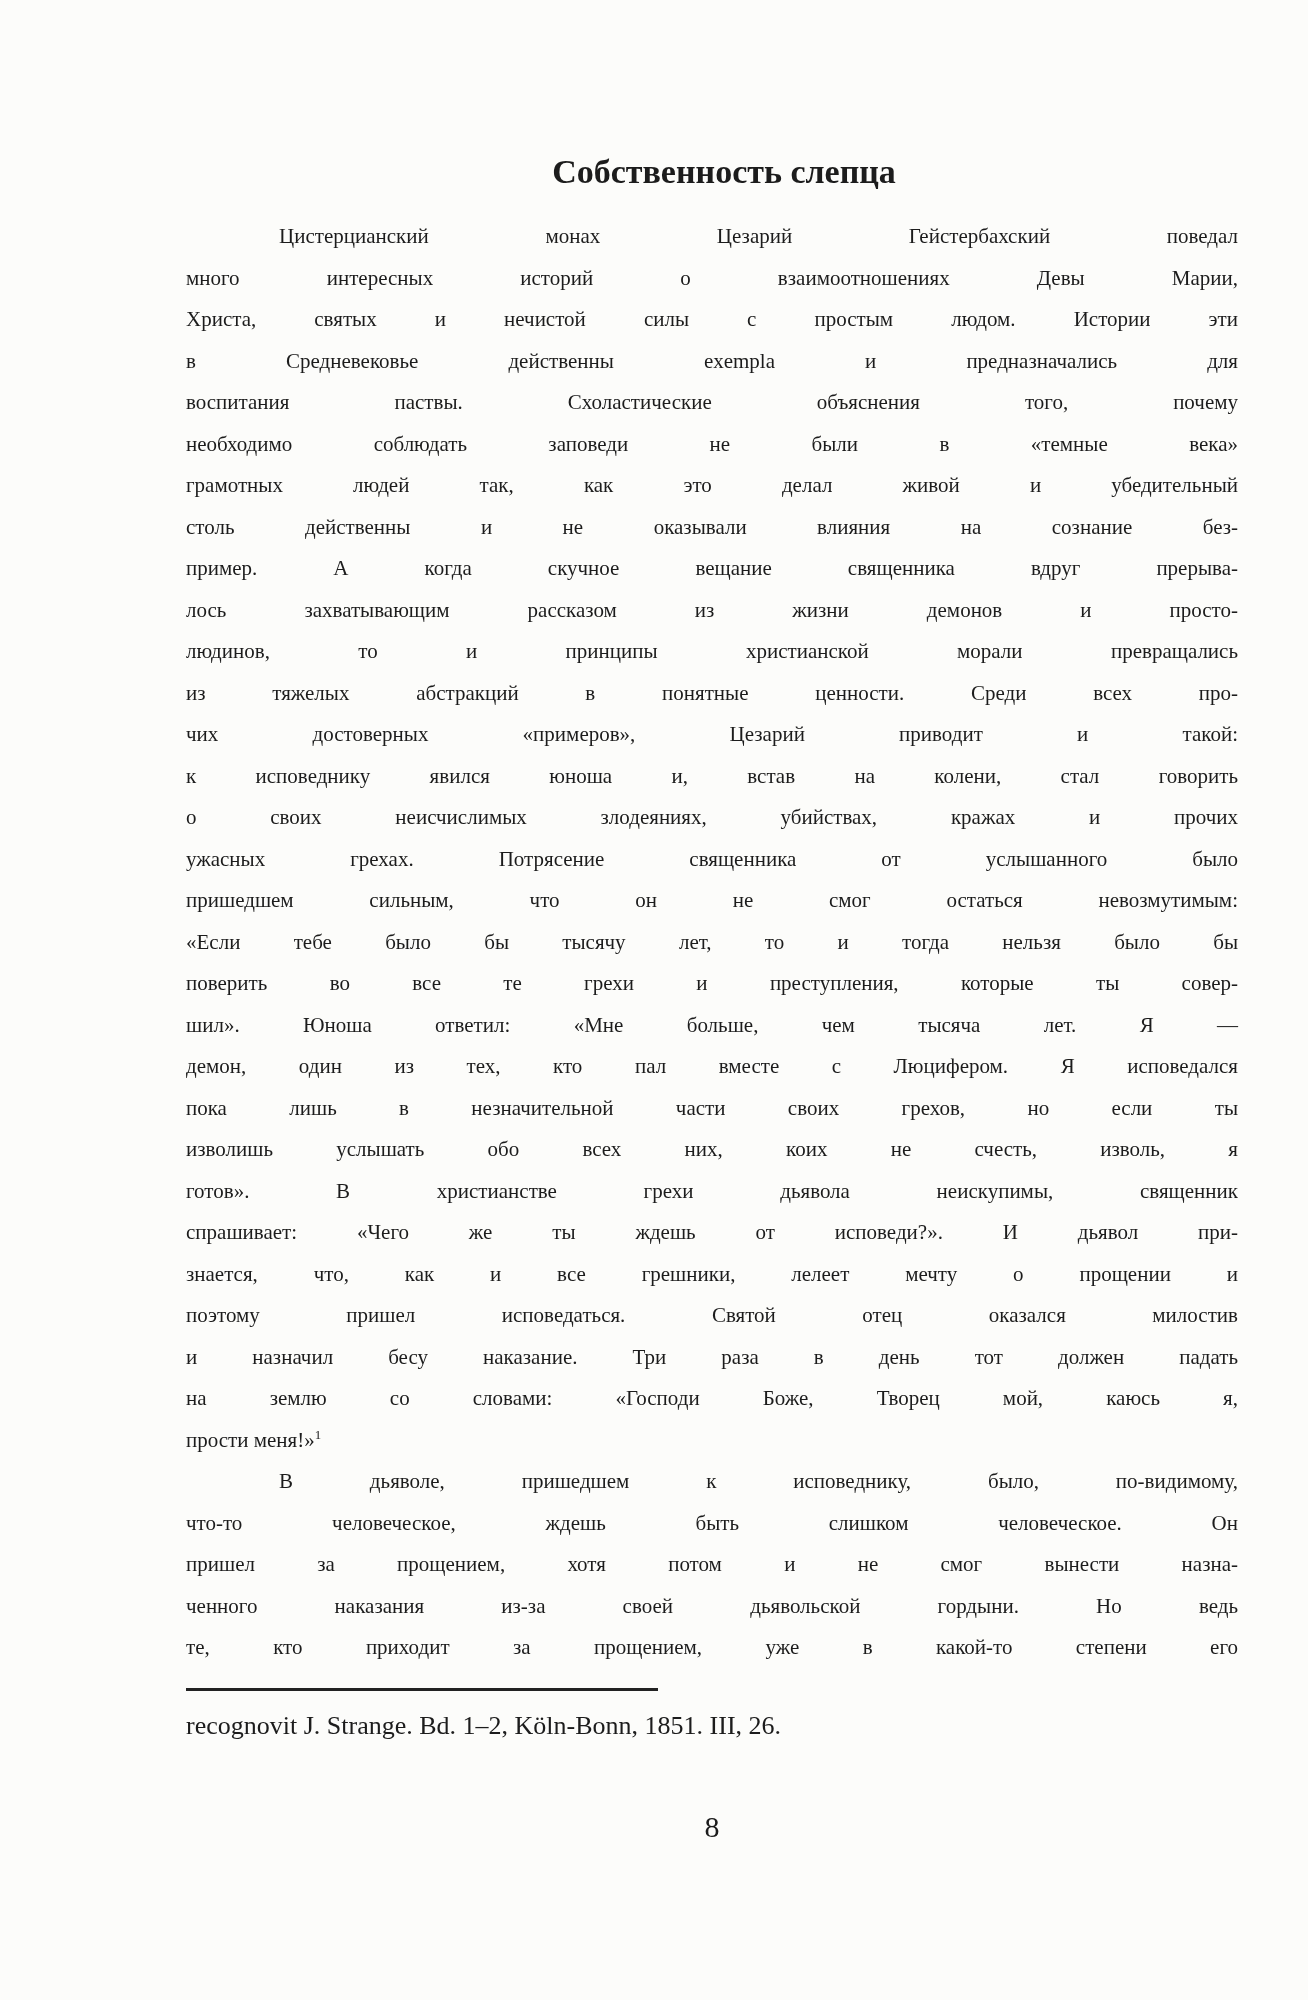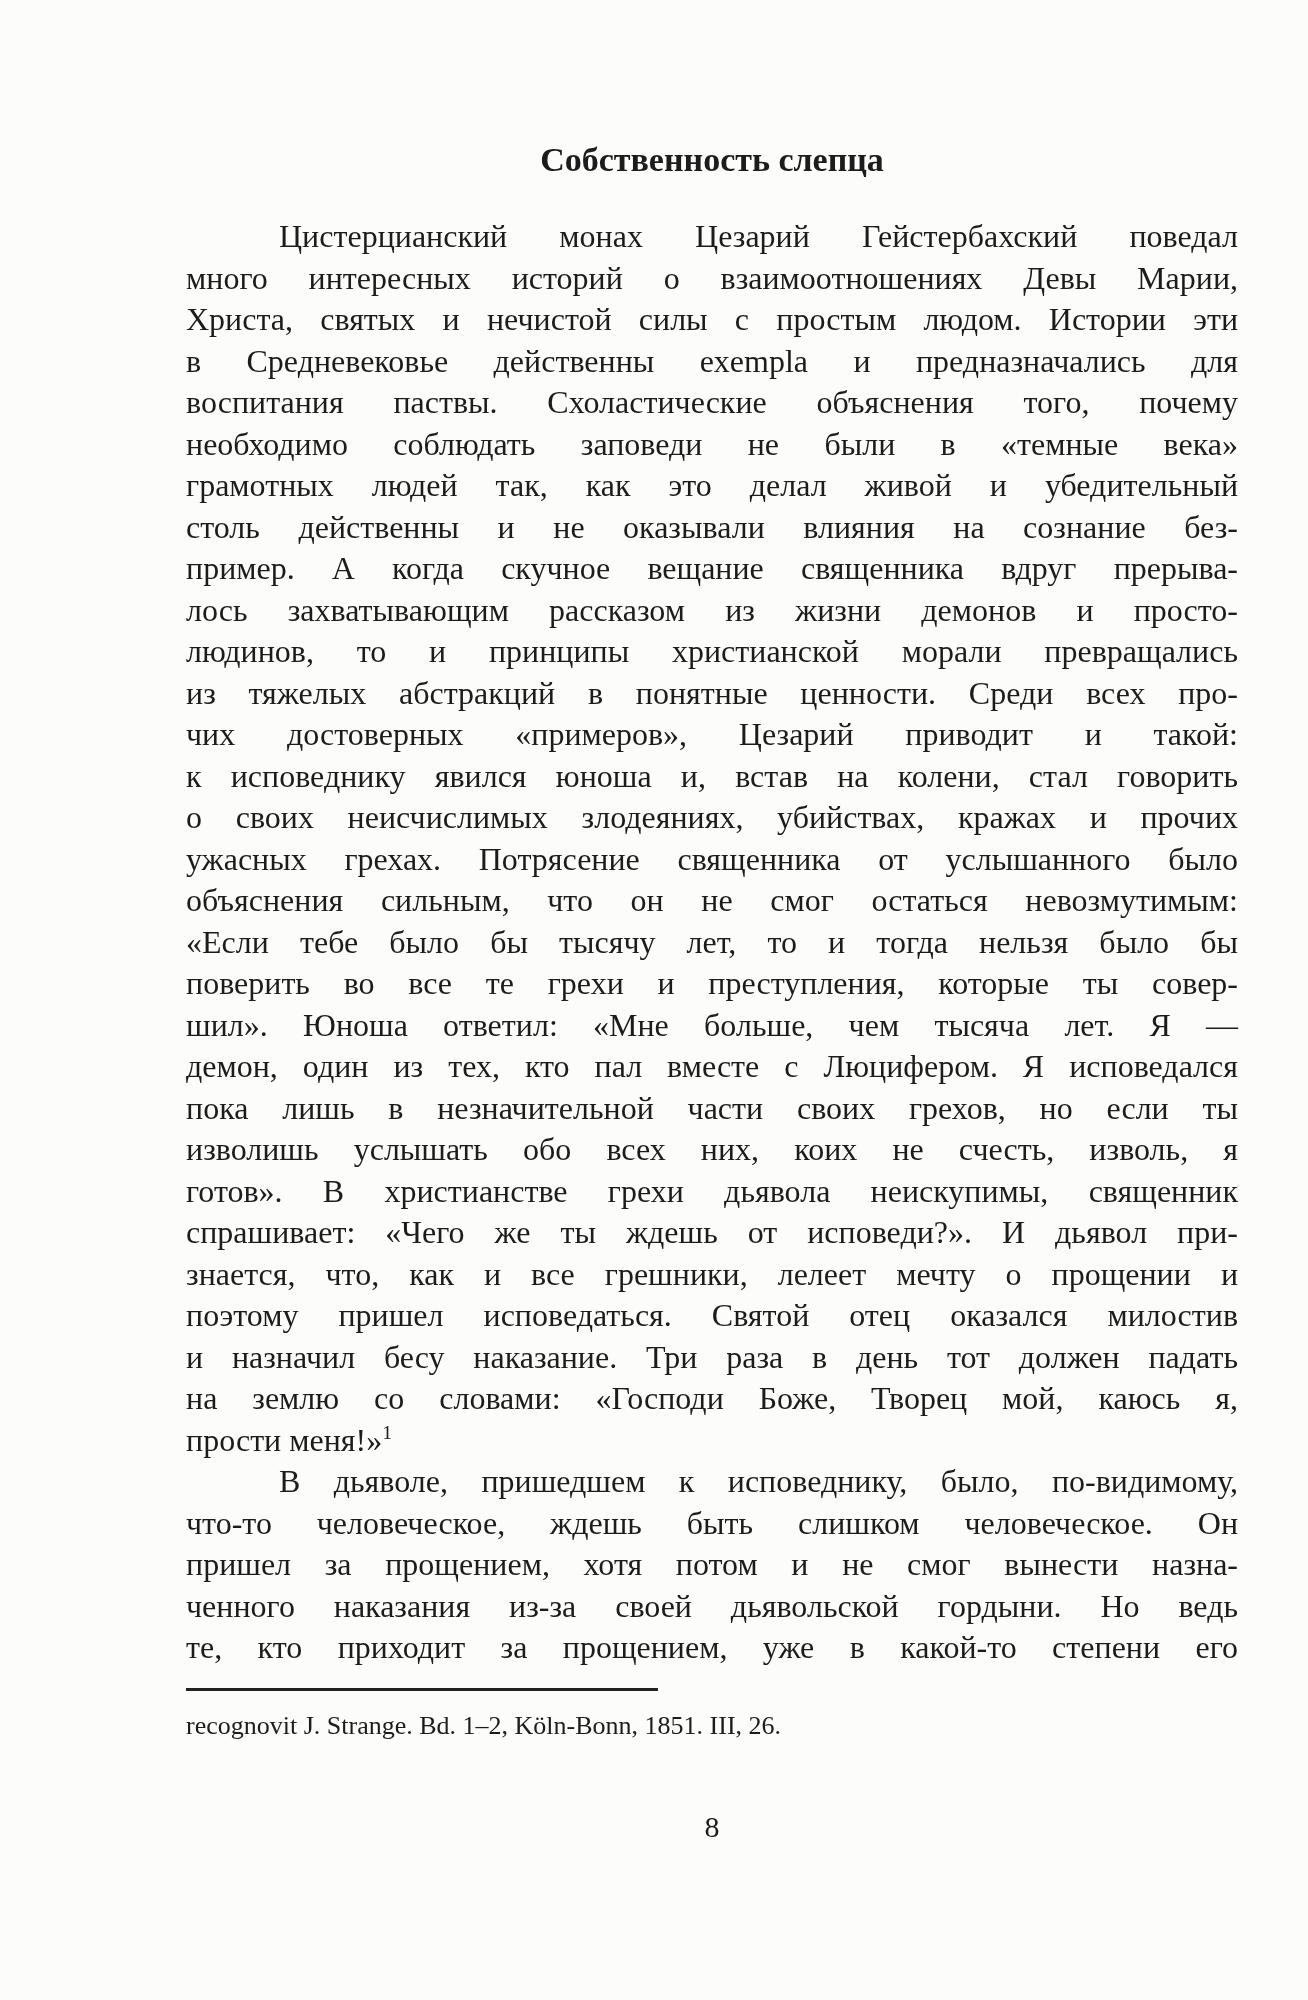--- a/index.html
+++ b/index.html
@@ -10,32 +10,32 @@
     background: #fcfcfa;
     color: #1c1c1c;
     font-family: "Liberation Serif", "DejaVu Serif", serif;
     overflow: hidden;
   }
   .title {
     position: absolute;
     top: 140px;
     left: 186px;
     width: 1052px;
-    margin: 0;
+    margin: 12px;
     text-align: center;
     font-size: 34px;
     font-weight: bold;
     line-height: 40px;
   }
   .body-text {
     position: absolute;
     top: 216px;
     left: 186px;
     width: 1052px;
-    font-size: 32px;
+    font-size: 21px;
   }
   .line {
     line-height: 41.5px;
     height: 41.5px;
     text-align: justify;
     text-align-last: justify;
     white-space: nowrap; 
   }
   .line.just { white-space: normal; }
   .line.indent { padding-left: 93px; }
@@ -99,21 +99,21 @@
     <div class="line just">грамотных людей так, как это делал живой и убедительный</div>
     <div class="line just">столь действенны и не оказывали влияния на сознание без-</div>
     <div class="line just">пример. А когда скучное вещание священника вдруг прерыва-</div>
     <div class="line just">лось захватывающим рассказом из жизни демонов и просто-</div>
     <div class="line just">людинов, то и принципы христианской морали превращались</div>
     <div class="line just">из тяжелых абстракций в понятные ценности. Среди всех про-</div>
     <div class="line just">чих достоверных «примеров», Цезарий приводит и такой:</div>
     <div class="line just">к исповеднику явился юноша и, встав на колени, стал говорить</div>
     <div class="line just">о своих неисчислимых злодеяниях, убийствах, кражах и прочих</div>
     <div class="line just">ужасных грехах. Потрясение священника от услышанного было</div>
-    <div class="line just">объяснения сильным, что он не смог остаться невозмутимым:</div>
+    <div class="line just">пришедшем сильным, что он не смог остаться невозмутимым:</div>
     <div class="line just">«Если тебе было бы тысячу лет, то и тогда нельзя было бы</div>
     <div class="line just">поверить во все те грехи и преступления, которые ты совер-</div>
     <div class="line just">шил». Юноша ответил: «Мне больше, чем тысяча лет. Я —</div>
     <div class="line just">демон, один из тех, кто пал вместе с Люцифером. Я исповедался</div>
     <div class="line just">пока лишь в незначительной части своих грехов, но если ты</div>
     <div class="line just">изволишь услышать обо всех них, коих не счесть, изволь, я</div>
     <div class="line just">готов». В христианстве грехи дьявола неискупимы, священник</div>
     <div class="line just">спрашивает: «Чего же ты ждешь от исповеди?». И дьявол при-</div>
     <div class="line just">знается, что, как и все грешники, лелеет мечту о прощении и</div>
     <div class="line just">поэтому пришел исповедаться. Святой отец оказался милостив</div>

